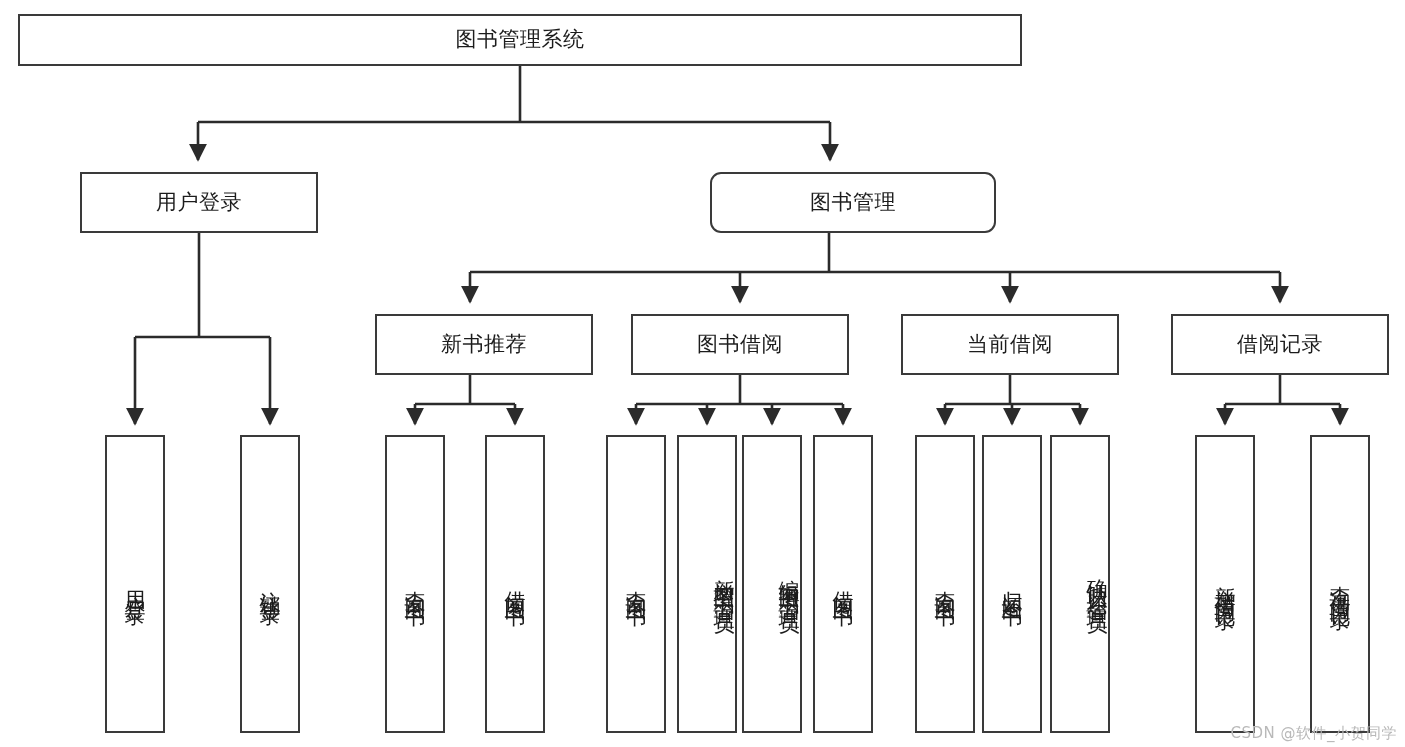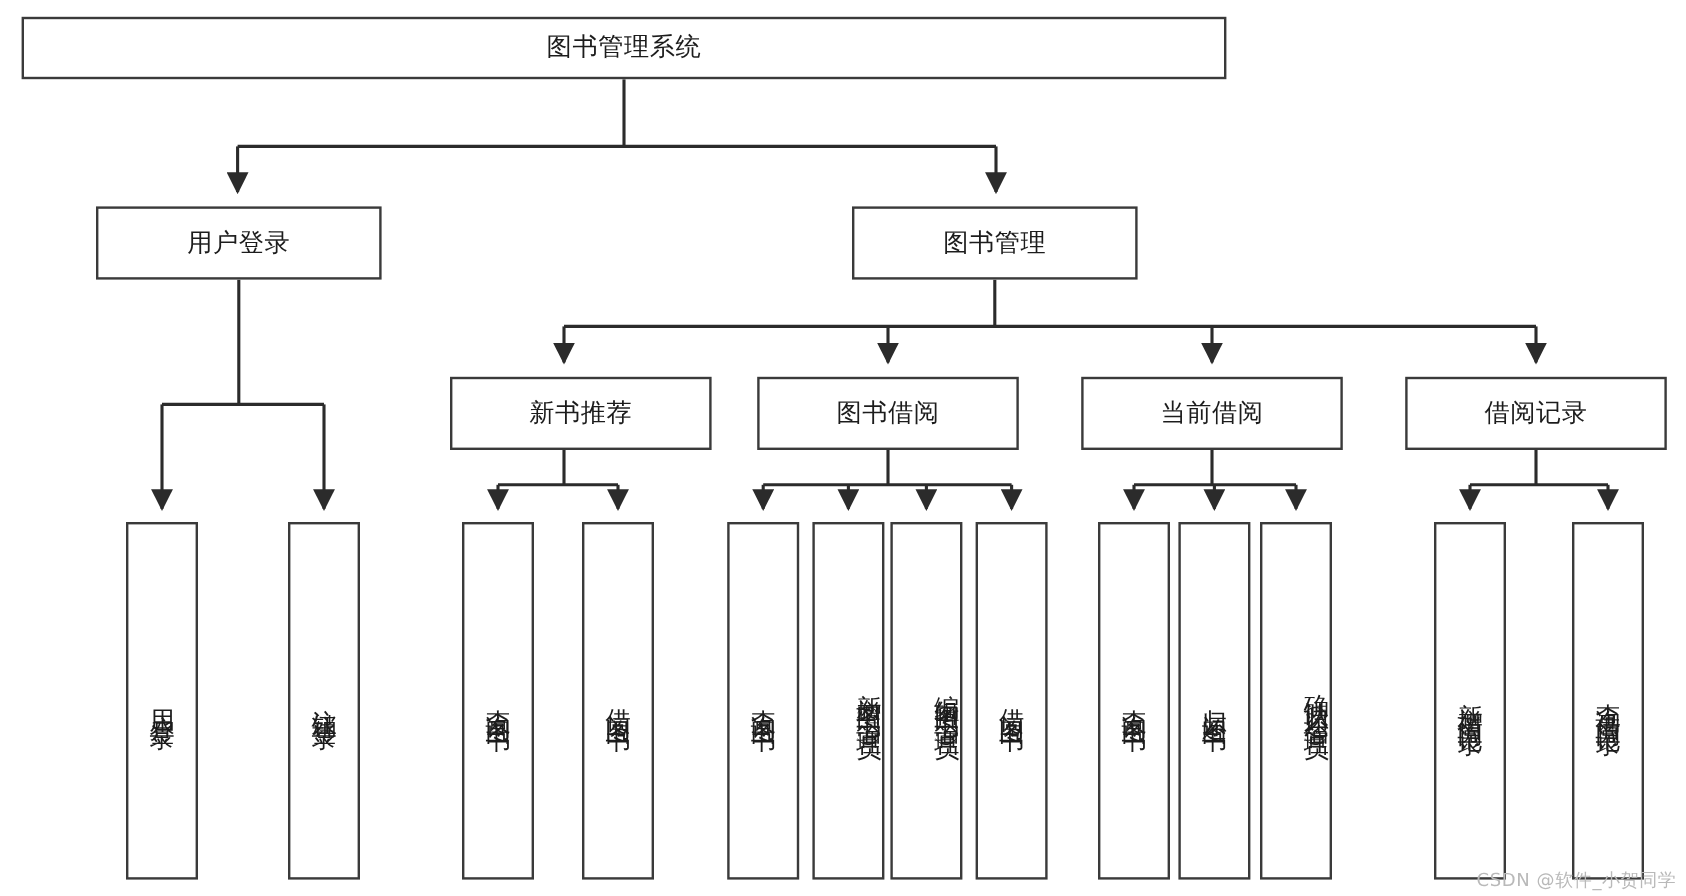--- a/index.html
+++ b/index.html
@@ -118,21 +118,21 @@
       <path d="M 1280 375 L 1280 404"></path>
       <path d="M 1225 404 L 1340 404"></path>
       <path d="M 1225 404 L 1225 424" marker-end="url(#arrow)"></path>
       <path d="M 1340 404 L 1340 424" marker-end="url(#arrow)"></path>
     </g>
   </svg>
 
   <div class="node node-h node-root" style="left: 18px; top: 14px; width: 1004px; height: 52px; border-color: rgb(58, 58, 58); color: rgb(28, 28, 28);">图书管理系统</div>
 
   <div class="node node-h" style="left: 80px; top: 172px; width: 238px; height: 61px; border-color: rgb(58, 58, 58); color: rgb(28, 28, 28);">用户登录</div>
-  <div class="node node-h" style="left: 710px; top: 172px; width: 238px; height: 61px; border-color: rgb(58, 58, 58); color: rgb(28, 28, 28);">图书管理</div>
+  <div class="node node-h" style="left: 710px; top: 172px; width: 286px; height: 61px; border-color: rgb(58, 58, 58); color: rgb(28, 28, 28); border-radius: 11px;">图书管理</div>
 
   <div class="node node-h" style="left: 375px; top: 314px; width: 218px; height: 61px; border-color: rgb(58, 58, 58); color: rgb(28, 28, 28);">新书推荐</div>
   <div class="node node-h" style="left: 631px; top: 314px; width: 218px; height: 61px; border-color: rgb(58, 58, 58); color: rgb(28, 28, 28);">图书借阅</div>
   <div class="node node-h" style="left: 901px; top: 314px; width: 218px; height: 61px; border-color: rgb(58, 58, 58); color: rgb(28, 28, 28);">当前借阅</div>
   <div class="node node-h" style="left: 1171px; top: 314px; width: 218px; height: 61px; border-color: rgb(58, 58, 58); color: rgb(28, 28, 28);">借阅记录</div>
 
   <div class="node node-v center-v" style="left: 105px; top: 435px; width: 60px; height: 298px; border-color: rgb(58, 58, 58); color: rgb(28, 28, 28);">用户登录</div>
   <div class="node node-v center-v" style="left: 240px; top: 435px; width: 60px; height: 298px; border-color: rgb(58, 58, 58); color: rgb(28, 28, 28);">注销登录</div>
   <div class="node node-v center-v" style="left: 385px; top: 435px; width: 60px; height: 298px; border-color: rgb(58, 58, 58); color: rgb(28, 28, 28);">查询图书</div>
   <div class="node node-v center-v" style="left: 485px; top: 435px; width: 60px; height: 298px; border-color: rgb(58, 58, 58); color: rgb(28, 28, 28);">借阅图书</div>

